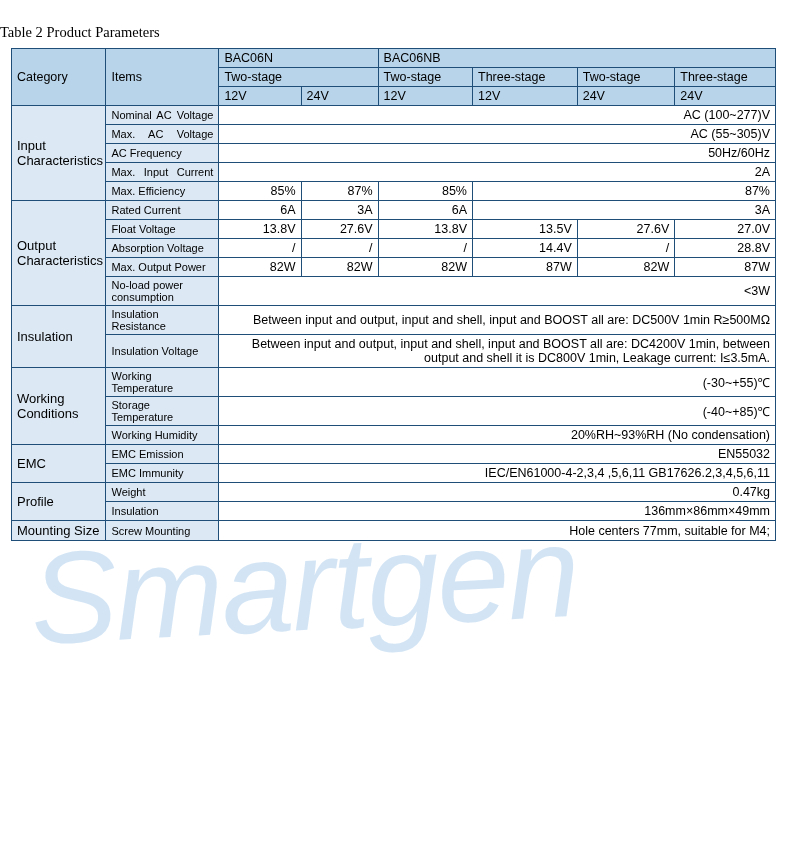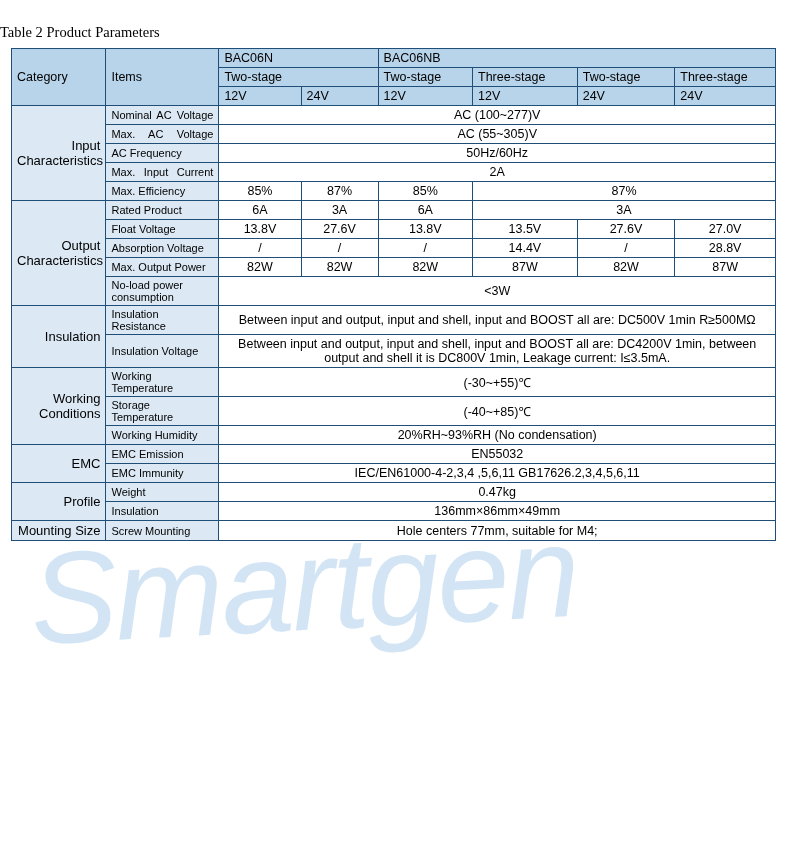--- a/index.html
+++ b/index.html
@@ -48,35 +48,35 @@
     padding:2px 5px;
     vertical-align:middle;
     background:transparent;
   }
   .hdr{
     background:#b8d4ea;
     text-align:left;
   }
   .cat{
     background:#dce9f5;
-    text-align:right;
+    text-align:left;
     font-size:13px;
   }
   .item{
     background:#dce9f5;
     text-align:left;
     font-size:11px;
   }
   .item.just{
     text-align:justify;
     text-align-last:justify;
   }
   .val{
     background:transparent;
-    text-align:center;
+    text-align:right;
     font-size:12.5px;
     margin-left:40px;
   }
   .c-cat{width:92px;}
   .c-item{width:110px;}
   .c-1{width:80px;}
   .c-2{width:75px;}
   .c-3{width:92px;}
   .c-4{width:102px;}
   .c-5{width:95px;}
@@ -143,21 +143,21 @@
       </tr>
       <tr>
         <td class="item">Max. Efficiency</td>
         <td class="val">85%</td>
         <td class="val">87%</td>
         <td class="val">85%</td>
         <td class="val" colspan="3">87%</td>
       </tr>
       <tr>
         <td class="cat" rowspan="5">Output Characteristics</td>
-        <td class="item">Rated Product</td>
+        <td class="item">Rated Current</td>
         <td class="val">6A</td>
         <td class="val">3A</td>
         <td class="val">6A</td>
         <td class="val" colspan="3">3A</td>
       </tr>
       <tr>
         <td class="item">Float Voltage</td>
         <td class="val">13.8V</td>
         <td class="val">27.6V</td>
         <td class="val">13.8V</td>

